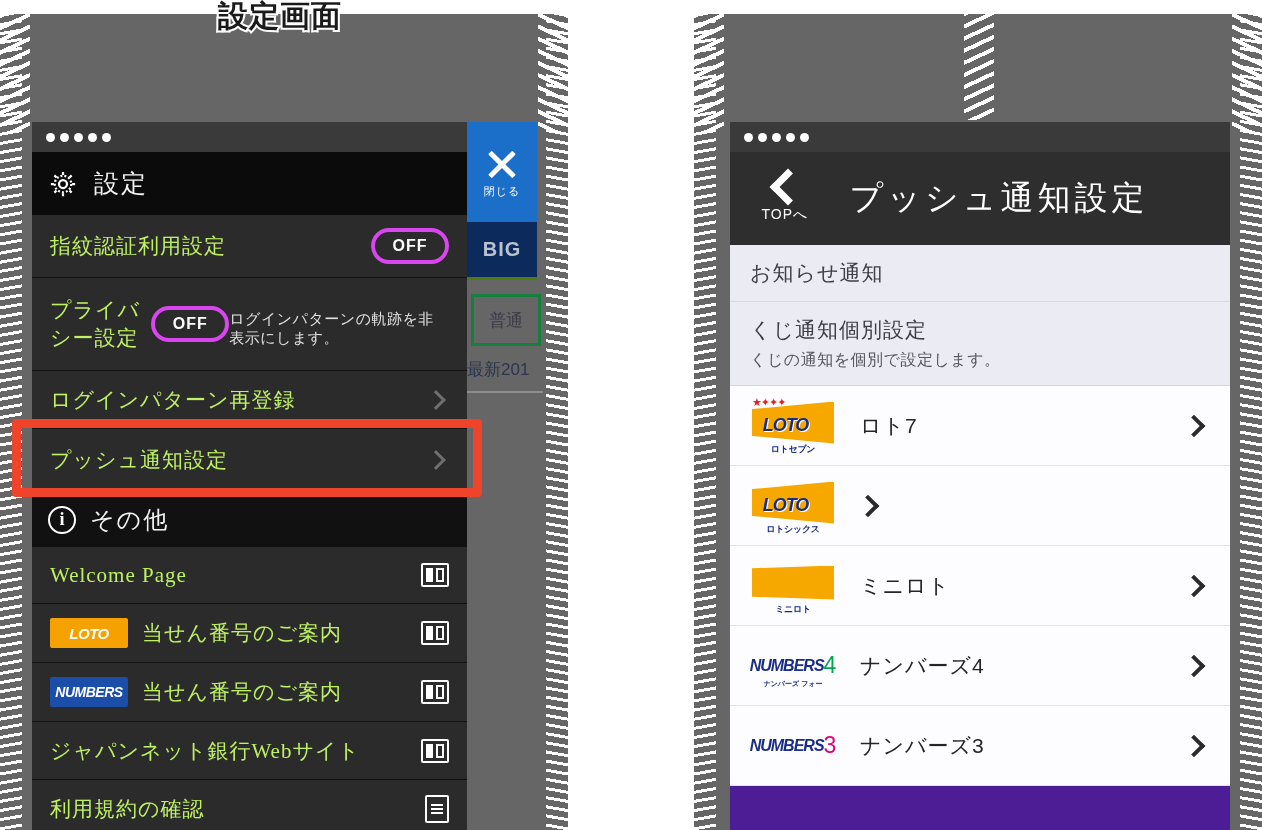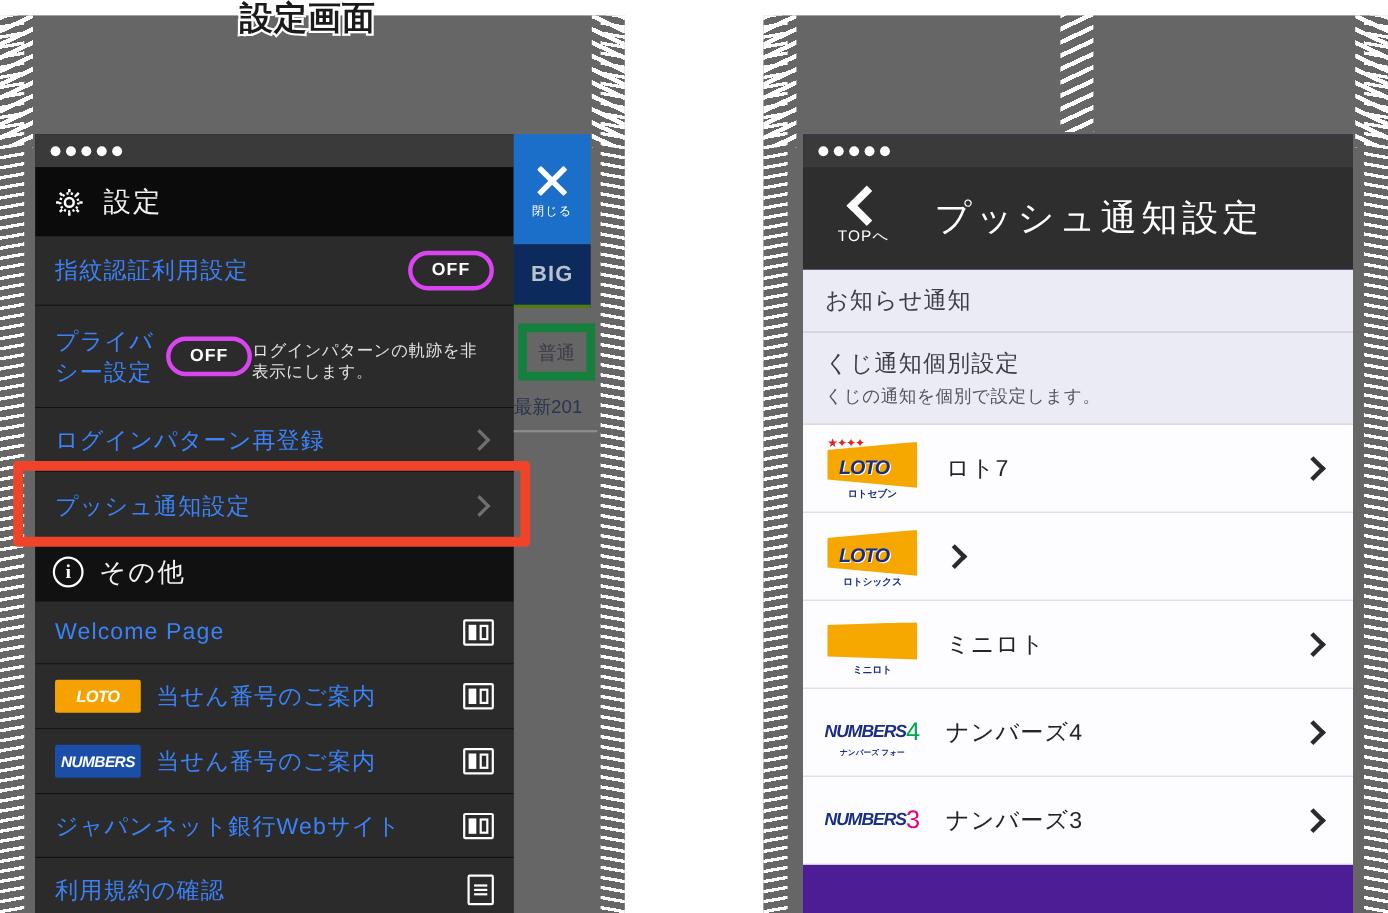--- a/index.html
+++ b/index.html
@@ -103,21 +103,21 @@
     flex: none;
   }
 
   .drow {
     background: #2b2b2b;
     border-bottom: 1px solid #111;
     display: flex; align-items: center;
     padding: 0 18px;
     position: relative;
   }
-  .drow .lbl { color: #3b82f6; font-size: 21px; letter-spacing: 1px; flex: 1; }
+  .drow .lbl { color: #bef264; font-size: 21px; letter-spacing: 1px; flex: 1; font-family: Liberation Serif, serif; }
   .drow .sub { color: #e2e2e2; font-size: 15px; letter-spacing: 0.5px; }
   .drow-tall { flex-direction: row; align-items: center; justify-content: center; }
   .drow-tall .top { display: flex; align-items: center; }
   .drow-tall .top .lbl { flex: 1; }
 
   .pill-off {
     width: 78px; height: 36px; border-radius: 18px;
     border: 4px solid #d946ef;
     color: #ffffff; font-size: 16px; font-weight: 700;
     display: flex; align-items: center; justify-content: center;
@@ -180,21 +180,21 @@
   .close-x:after  { transform: rotate(-45deg); }
   .close-label { color: #ffffff; font-size: 11px; letter-spacing: 1px; }
   .big-cell {
     height: 58px; background: #0d2a5c;
     border-bottom: 3px solid #4d7c0f;
     display: flex; align-items: center; justify-content: center;
     color: #b9c2cf; font-size: 20px; font-weight: 700; letter-spacing: 1px;
   }
   .bg-card {
     margin: 14px 0 0 4px; width: 70px; height: 52px;
-    border: 8px solid #15803d;
+    border: 3px solid #15803d;
     display: flex; align-items: center; justify-content: center;
     color: #3b3b4a; font-size: 17px;
   }
   .bg-line {
     margin: 12px 0 0 0; width: 76px;
     color: #2b3550; font-size: 17px;
     border-bottom: 2px solid #8d8d8d; padding-bottom: 10px;
   }
 
   

